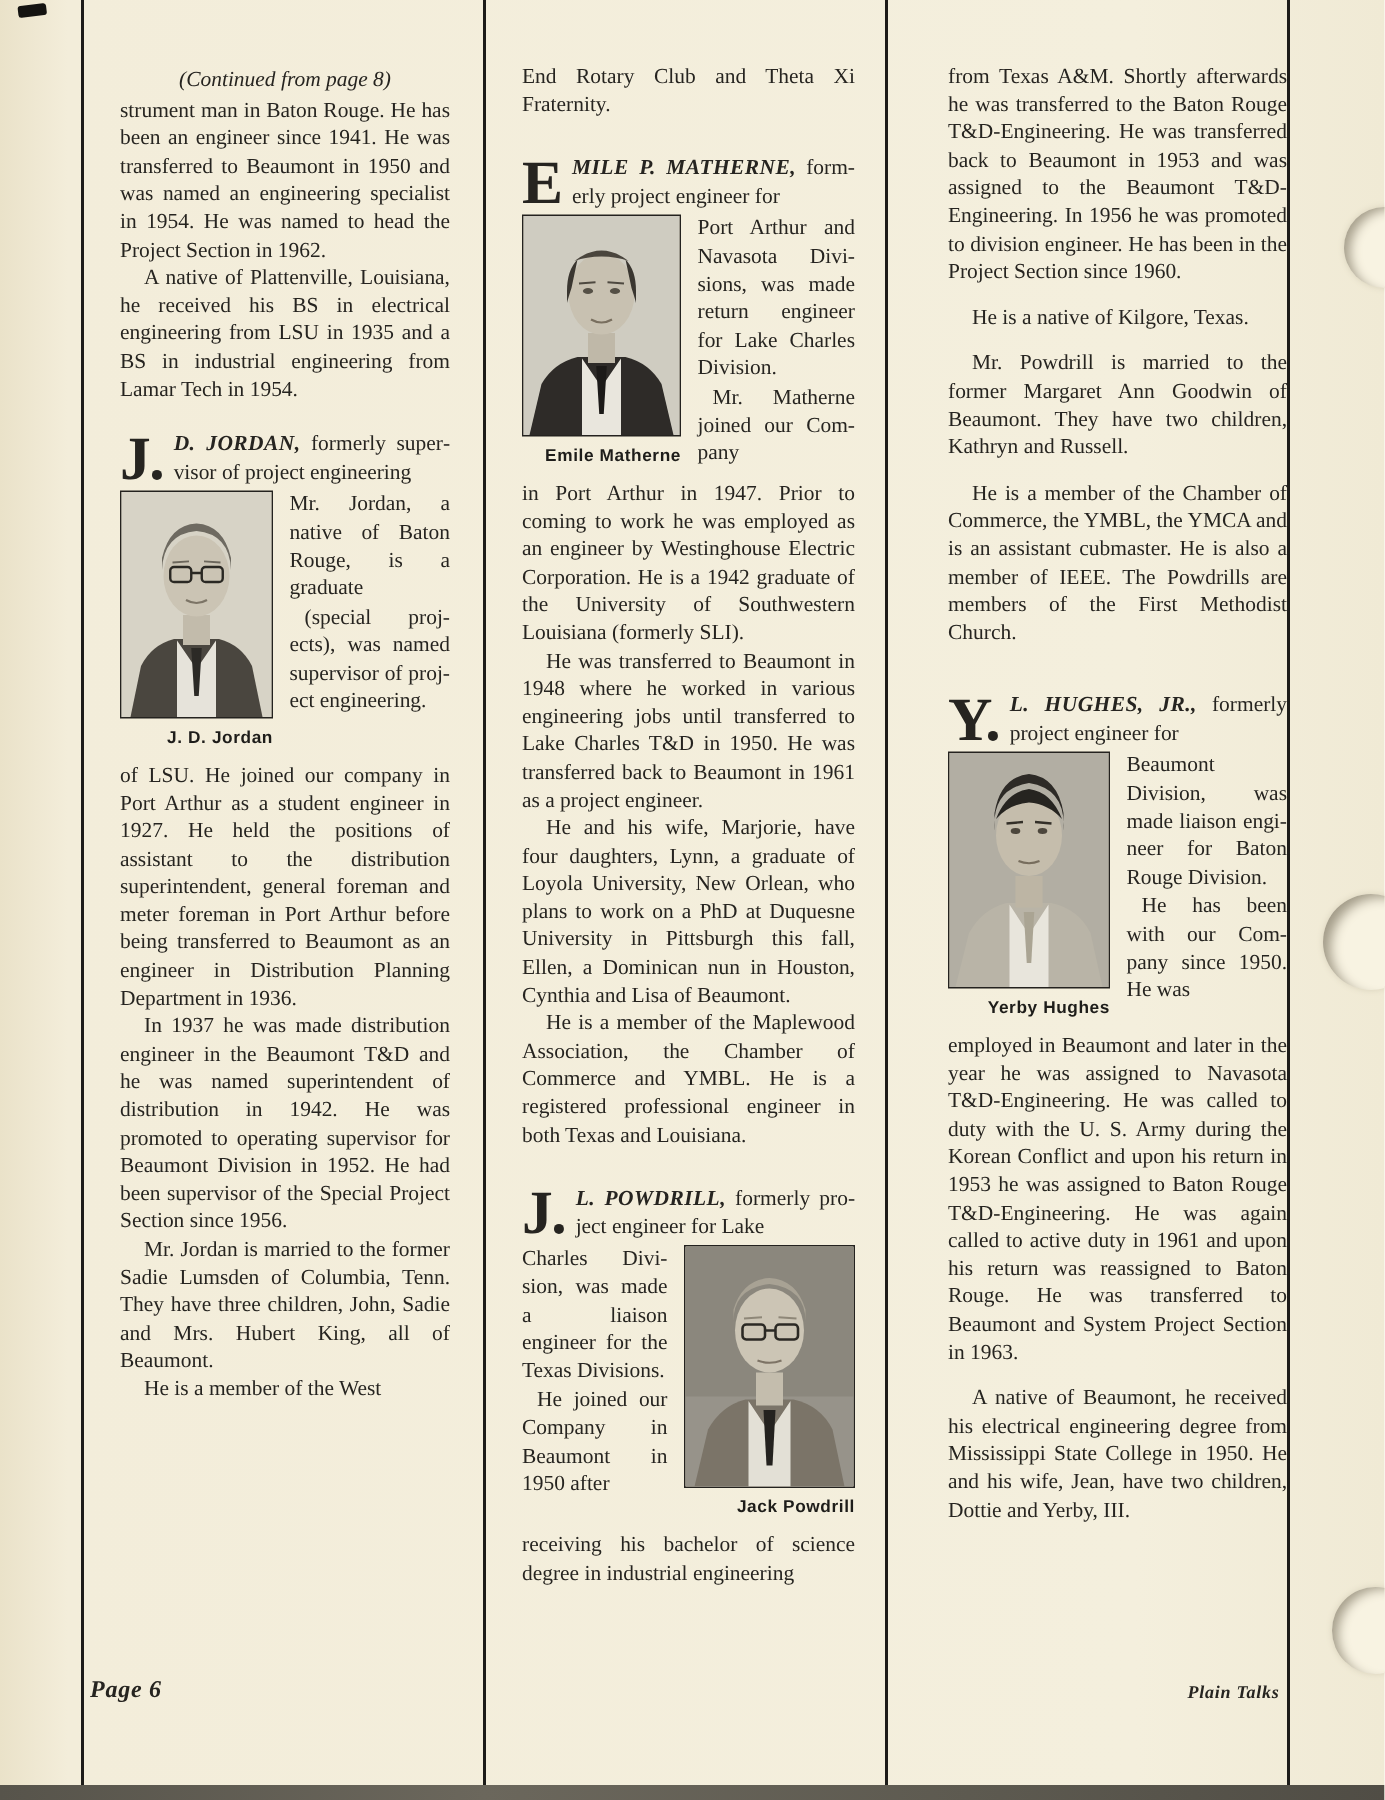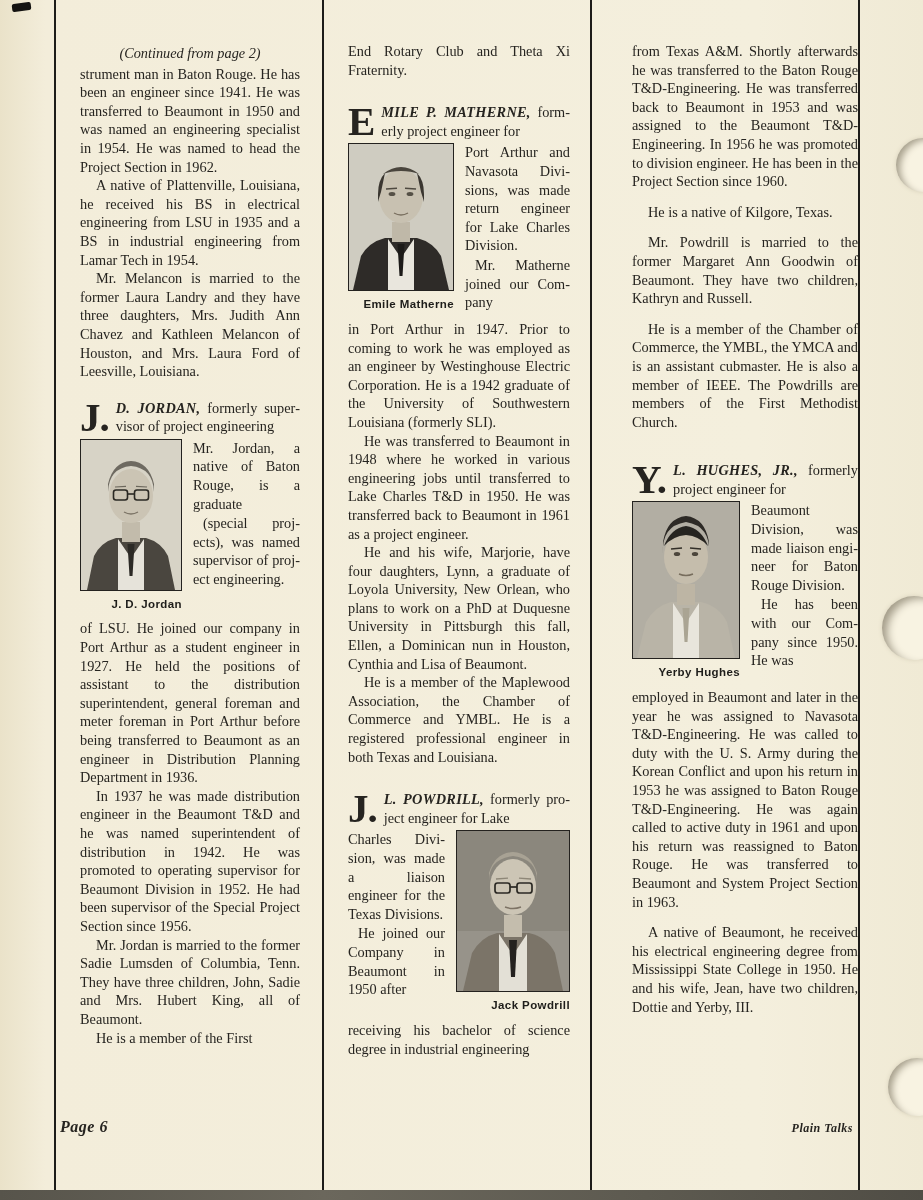--- a/index.html
+++ b/index.html
@@ -61,24 +61,23 @@
   <div class="rule" style="left:590px"></div>
   <div class="rule" style="left:858px"></div>
 
   <div class="corner-mark"></div>
   <div class="hole hole-1"></div>
   <div class="hole hole-2"></div>
   <div class="hole hole-3"></div>
   <div class="bottom-strip"></div>
 
   <div class="col col-1">
-    <p class="continued">(Continued from page 2)</p>
+    <p class="continued">(Continued from page 8)</p>
     <p class="p noindent">strument man in Baton Rouge. He has been an engineer since 1941. He was transferred to Beaumont in 1950 and was named an engineering specialist in 1954. He was named to head the Project Section in 1962.</p>
     <p class="p">A native of Plattenville, Louisiana, he received his BS in electrical engineering from LSU in 1935 and a BS in industrial engineering from Lamar Tech in 1954.</p>
-    <p class="p">Mr. Melancon is married to the former Laura Landry and they have three daughters, Mrs. Judith Ann Chavez and Kathleen Melancon of Houston, and Mrs. Laura Ford of Leesville, Louisiana.</p>
 
     <section class="bio">
       <div class="bio-head">
         <span class="dropcap">J.</span>
         <p class="head-text"><b class="lead">D. JORDAN,</b> <span>formerly super­visor of project engineering</span></p>
       </div>
       <div class="bio-row">
         <figure class="photo-fig">
           <svg width="100" height="150" viewBox="0 0 100 150">
             <rect width="100" height="150" fill="#d7d3c6"></rect>
@@ -101,21 +100,21 @@
           <figcaption class="caption">J. D. Jordan</figcaption>
         </figure>
         <div class="beside">
           <p>Mr. Jordan, a native of Baton Rouge, is a graduate</p>
           <p>(special proj­ects), was named super­visor of proj­ect engineer­ing.</p>
         </div>
       </div>
       <p class="p noindent gap-s">of LSU. He joined our company in Port Arthur as a student engineer in 1927. He held the positions of assistant to the distribution superintendent, general foreman and meter foreman in Port Arthur before being transferred to Beaumont as an engineer in Distribution Planning Department in 1936.</p>
       <p class="p">In 1937 he was made distribution engineer in the Beaumont T&amp;D and he was named superintendent of distribution in 1942. He was promoted to operating supervisor for Beaumont Division in 1952. He had been supervisor of the Special Project Section since 1956.</p>
       <p class="p">Mr. Jordan is married to the former Sadie Lumsden of Columbia, Tenn. They have three children, John, Sadie and Mrs. Hubert King, all of Beaumont.</p>
-      <p class="p">He is a member of the First</p>
+      <p class="p">He is a member of the West</p>
     </section>
   </div>
 
   <div class="col col-2">
     <p class="p noindent">End Rotary Club and Theta Xi Fraternity.</p>
 
     <section class="bio">
       <div class="bio-head">
         <span class="dropcap">E</span>
         <p class="head-text"><b class="lead">MILE P. MATHERNE,</b> <span>form­erly project engineer for</span></p>

